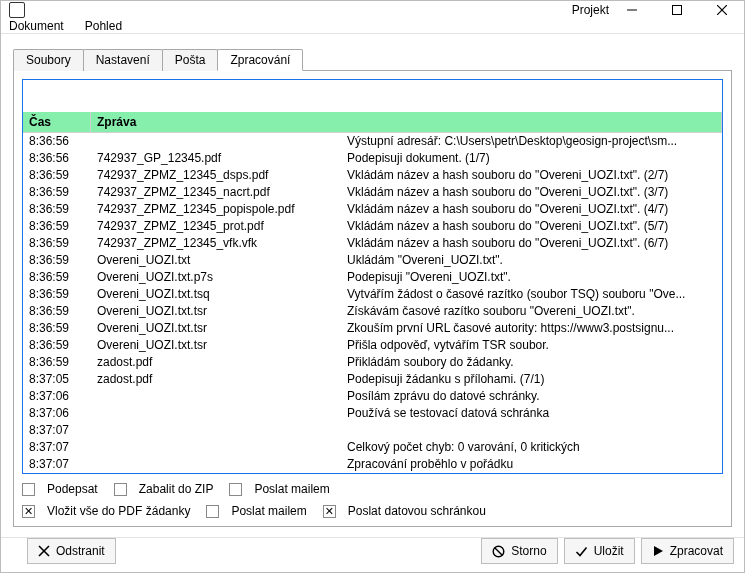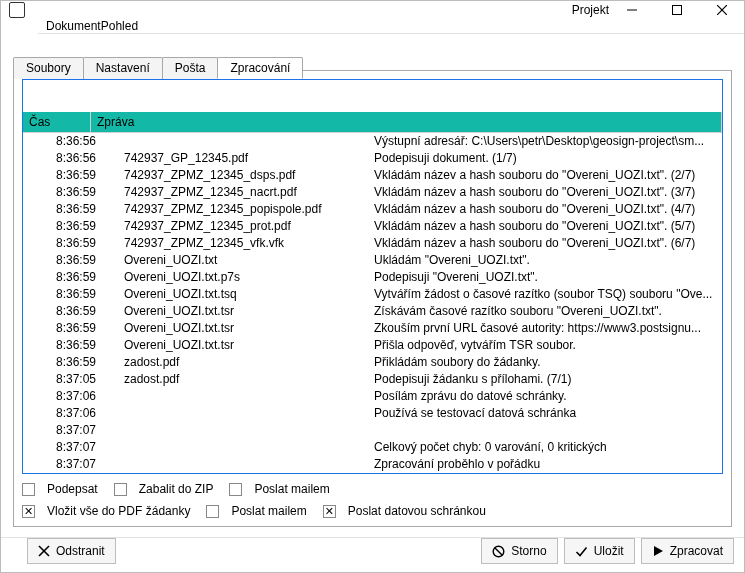--- a/index.html
+++ b/index.html
@@ -3,32 +3,32 @@
 <meta charset="utf-8">
 <style>
   * { box-sizing: border-box; }
   html, body { margin:0; padding:0; font-family: "Segoe UI", Tahoma, sans-serif; font-size:12px; color:#000; background:#fff; }
   .window { width:745px; height:573px; border:1px solid #bcbcbc; display:flex; flex-direction:column; }
   .titlebar { height:30px; display:flex; align-items:center; padding:0 0 0 8px; }
   .titlebar .icon { width:16px; height:16px; border:1.5px solid #333; border-radius:2px; margin-right:6px; background:#fff; }
   .titlebar .title { flex:1; font-size:12px;text-align:right; }
   .sysbtns { display:flex; height:100%; }
   .sysbtn { width:45px; display:flex; align-items:center; justify-content:center; font-size:13px; font-family: "Segoe UI Symbol", sans-serif; }
-  .menubar { height:22px; display:flex; align-items:center; padding:0 8px; gap:0; border-bottom:1px solid #e3e3e3;margin-left:37px; }
+  .menubar { height:22px; display:flex; align-items:center; padding:0 8px; gap:21px; border-bottom:1px solid #e3e3e3; }
   .content { flex:1; padding:14px 12px 10px 12px; display:flex; flex-direction:column; }
   .tabstrip { display:flex; position:relative; z-index:2; }
-  .tab { padding:3px 12px; border:1px solid #a8a8a8; border-bottom:none; background:#f4f4f4; margin-right:0px; border-radius:2px 2px 0 0; position:relative; top:9px; }
+  .tab { padding:3px 12px; border:1px solid #a8a8a8; border-bottom:none; background:#f4f4f4; margin-right:0px; border-radius:2px 2px 0 0; position:relative; top:1px; }
   .tab + .tab { margin-left:-1px; }
   .tab.active { background:#fff; border-bottom:1px solid #fff; z-index:3; }
   .tabpanel { border:1px solid #a8a8a8; flex:1; display:flex; flex-direction:column; padding:8px; background:#fff; }
   .grid { flex:1; border:1px solid #1a73e8; display:flex; flex-direction:column; overflow:hidden; }
   .gridhead { display:flex; background:#fff; border-bottom:1px solid #d0d0d0;}
-  .gridhead .col { padding:3px 6px; border-right:1px solid #d0d0d0; font-weight:normal; background:#14b8a6;margin-top:32px; }
+  .gridhead .col { padding:3px 6px; border-right:1px solid #d0d0d0; font-weight:bold; background:#86efac;margin-top:32px; }
   .gridbody { flex:1; overflow:hidden; }
-  .row { display:flex; line-height:17px;margin-left:27px; }
+  .row { display:flex; line-height:17px; }
   .row > div { padding:0 6px; white-space:nowrap; overflow:hidden; text-overflow:ellipsis; }
   .col-time { width:68px; flex:0 0 68px; }
   .col-file { width:250px; flex:0 0 250px; }
   .col-msg  { flex:1; }
   .optrow { display:flex; align-items:center; gap:16px; margin-top:8px; }
   .cb { display:flex; align-items:center; gap:12px; }
   .cbbox { width:13px; height:13px; border:1px solid #888; background:#fff; display:inline-flex; align-items:center; justify-content:center; font-size:11px; line-height:1; }
   .footer { height:42px; display:flex; align-items:center; padding:0 10px 8px 26px; gap:6px; border-top:1px solid #e3e3e3; }
   .btn { border:1px solid #bdbdbd; background:#f6f6f6; padding:5px 10px; display:flex; align-items:center; gap:6px; font-size:12px; }
   .spacer { flex:1; }

